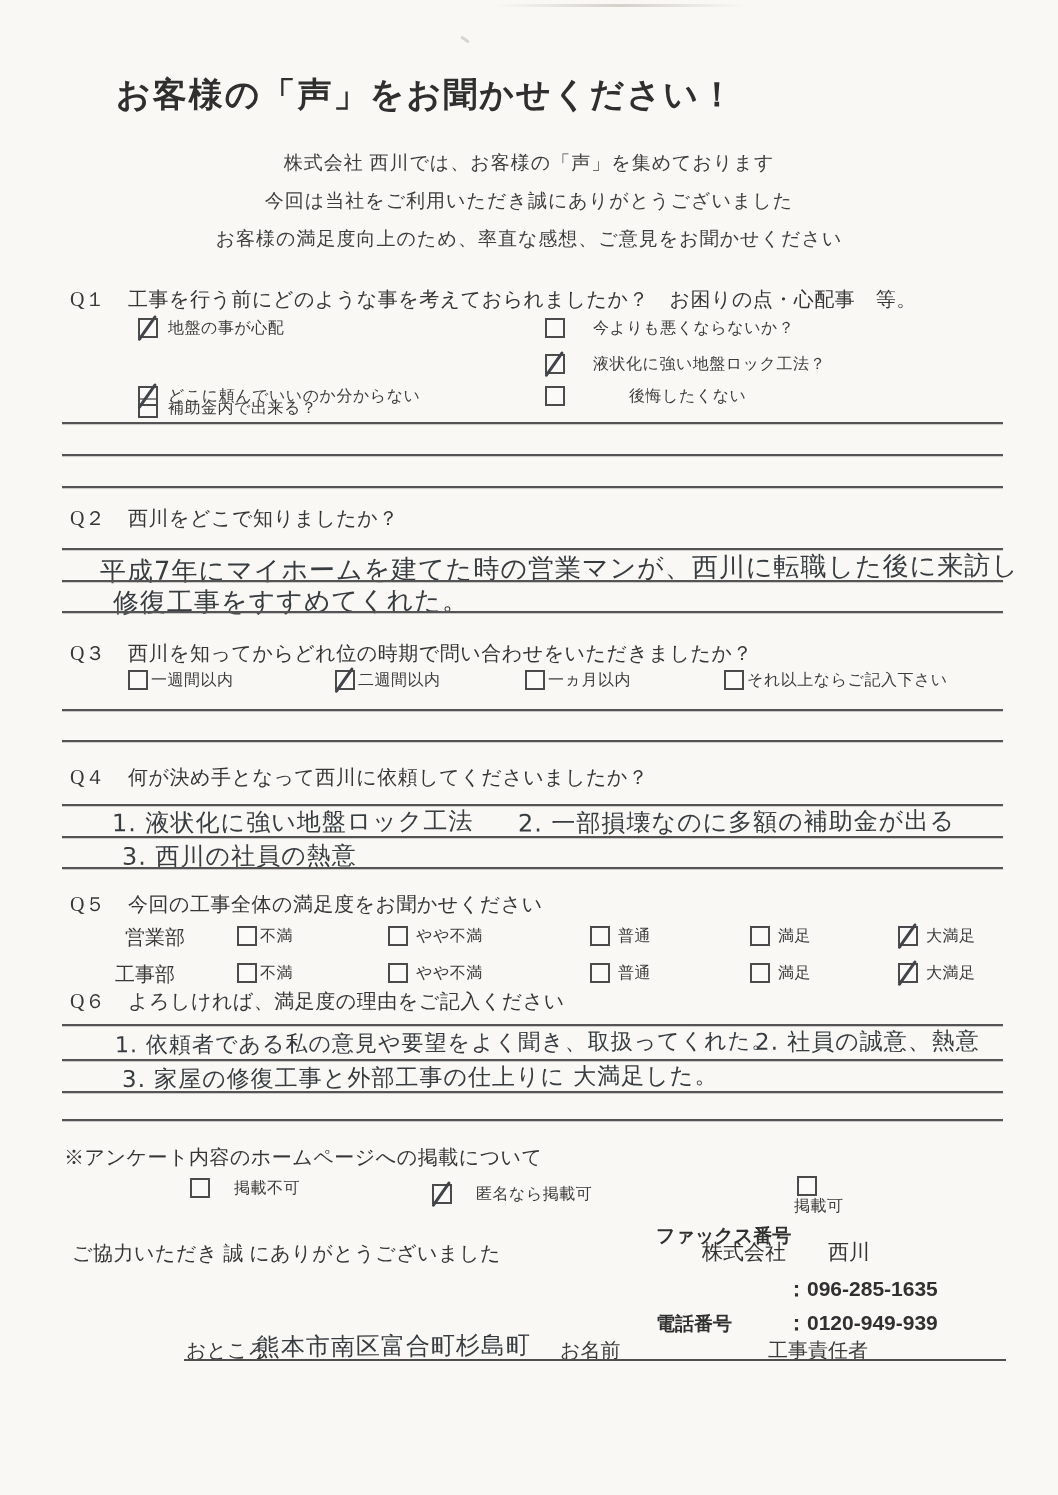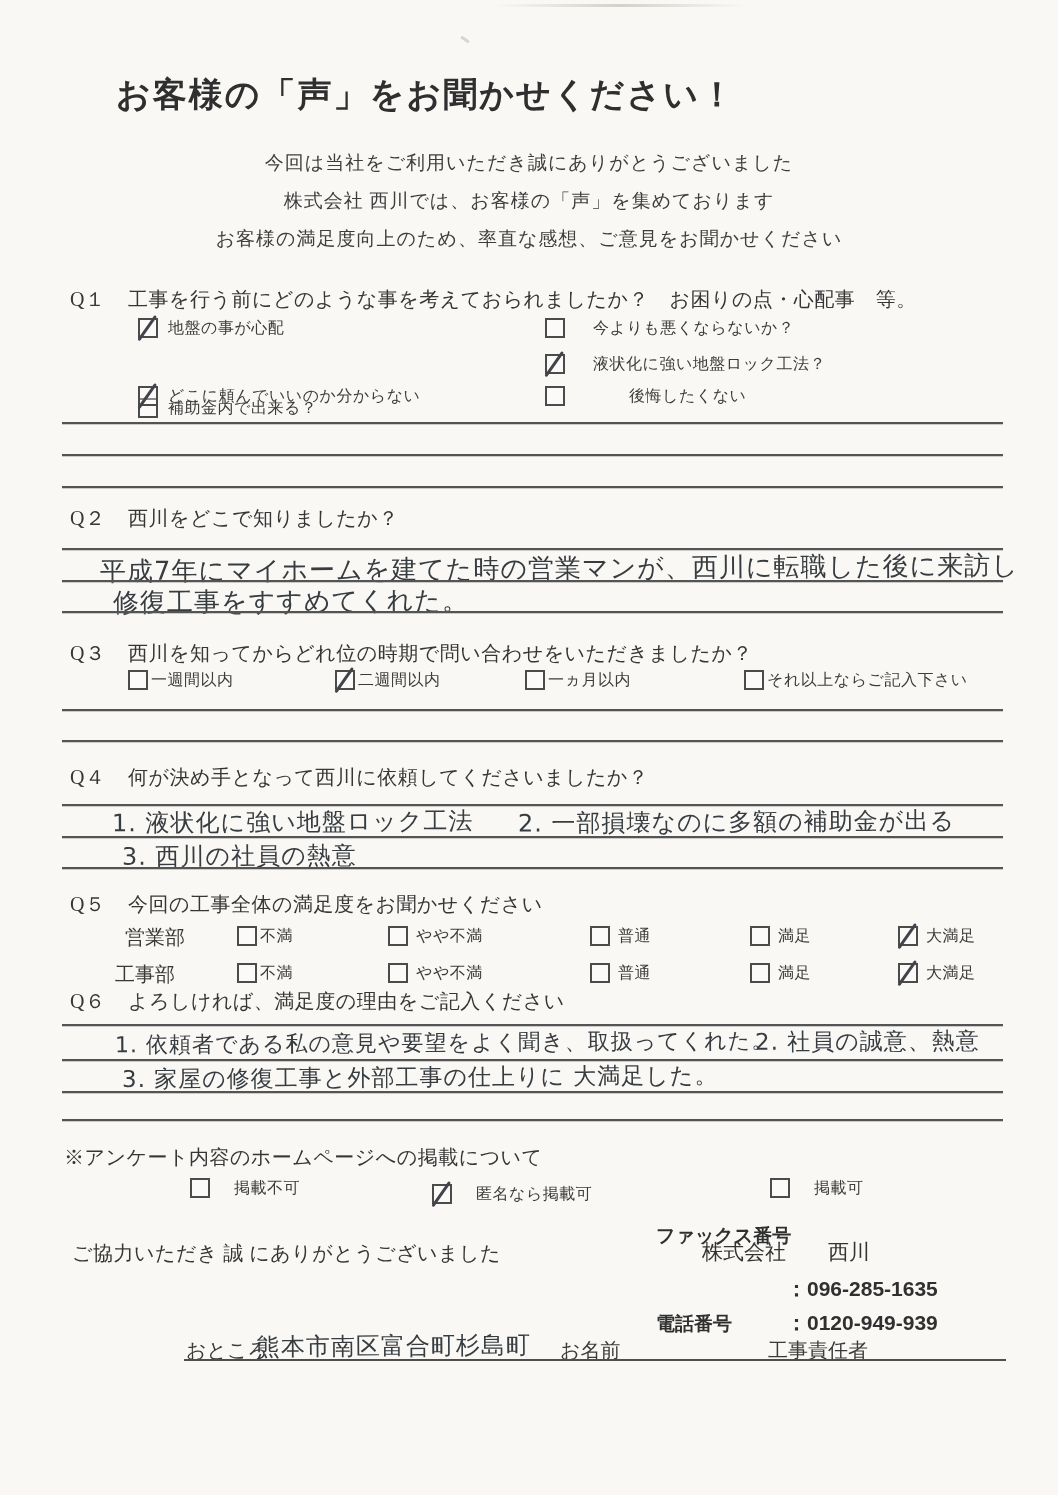--- a/index.html
+++ b/index.html
@@ -33,22 +33,22 @@
 <body>
 
 <div class="page">
 
   <div class="artifact-streak"></div>
   <div class="artifact-mark"></div>
 
   <div class="abs title">お客様の「声」をお聞かせください！</div>
 
   <div class="abs intro">
+    <div>株式会社 西川では、お客様の「声」を集めております</div>
     <div>今回は当社をご利用いただき誠にありがとうございました</div>
-    <div>株式会社 西川では、お客様の「声」を集めております</div>
     <div>お客様の満足度向上のため、率直な感想、ご意見をお聞かせください</div>
   </div>
 
   <div class="abs qheader" style="top:286px;left:70px;">
     <span class="qnum">Q１</span><span>工事を行う前にどのような事を考えておられましたか？　お困りの点・心配事　等。</span>
   </div>
   <div class="opt" style="top:316px;left:138px;">
     <span class="cb checked"></span>
     <span class="lbl g10">地盤の事が心配</span>
   </div>
@@ -93,21 +93,21 @@
     <span class="lbl g2">一週間以内</span>
   </div>
   <div class="opt" style="top:668px;left:335px;">
     <span class="cb checked"></span>
     <span class="lbl g2">二週間以内</span>
   </div>
   <div class="opt" style="top:668px;left:525px;">
     <span class="cb"></span>
     <span class="lbl g2">一ヵ月以内</span>
   </div>
-  <div class="opt" style="top:668px;left:744px;justify-content:flex-end;">
+  <div class="opt" style="top:668px;left:724px;justify-content:flex-end;">
     <span class="cb"></span>
     <span class="lbl g2">それ以上ならご記入下さい</span>
   </div>
   <div class="rule" style="top:709px;"></div>
   <div class="rule" style="top:740px;"></div>
 
   <div class="abs qheader" style="top:764px;left:70px;">
     <span class="qnum">Q４</span><span>何が決め手となって西川に依頼してくださいましたか？</span>
   </div>
   <div class="rule" style="top:804px;"></div>
@@ -176,21 +176,21 @@
 
   <div class="abs qheader" style="top:1144px;left:64px;">※アンケート内容のホームページへの掲載について</div>
   <div class="opt" style="top:1176px;left:150px;padding-left:40px;">
     <span class="cb"></span>
     <span class="lbl g24">掲載不可</span>
   </div>
   <div class="opt" style="top:1176px;left:432px;margin-top:6px;">
     <span class="cb checked"></span>
     <span class="lbl g24">匿名なら掲載可</span>
   </div>
-  <div class="opt" style="top:1176px;left:770px;">
+  <div class="opt" style="top:1176px;left:770px;flex-direction:column;">
     <span class="cb"></span>
     <span class="lbl g24">掲載可</span>
   </div>
 
   <div class="abs qheader" style="top:1240px;left:72px;">ご協力いただき 誠 にありがとうございました</div>
   <div class="abs" style="top:1238px;left:702px;font-size:21px;color:#333;">株式会社　　西川</div>
   <div class="abs gothic" style="top:1223px;left:656px;font-size:19px;">ファックス番号</div>
   <div class="abs gothic" style="top:1275px;left:786px;font-size:21px;">：096-285-1635</div>
   <div class="abs gothic" style="top:1311px;left:656px;font-size:19px;">電話番号</div>
   <div class="abs gothic" style="top:1309px;left:786px;font-size:21px;">：0120-949-939</div>

